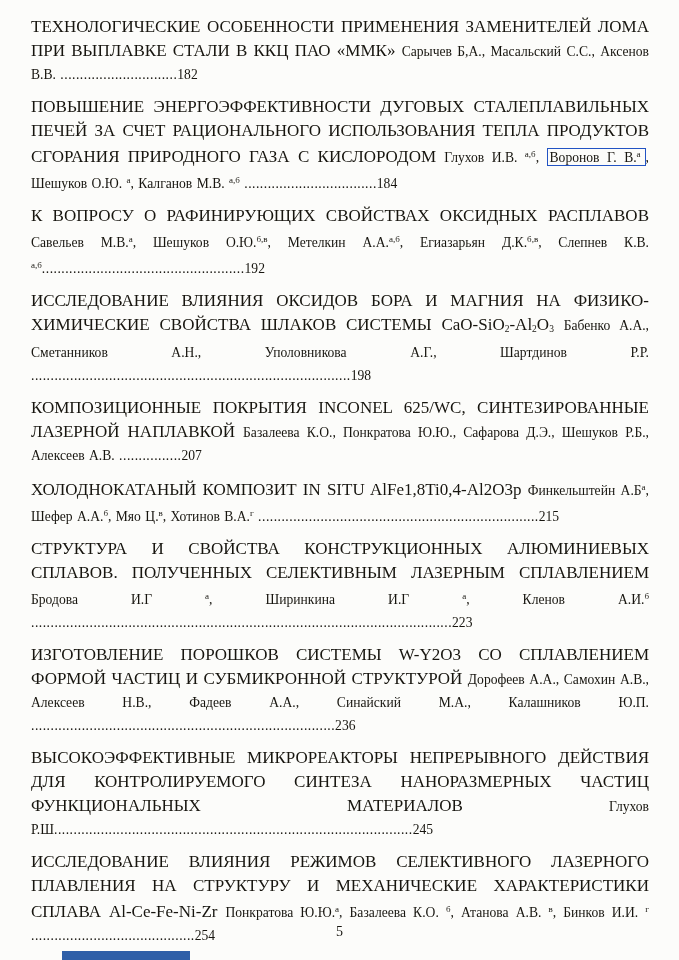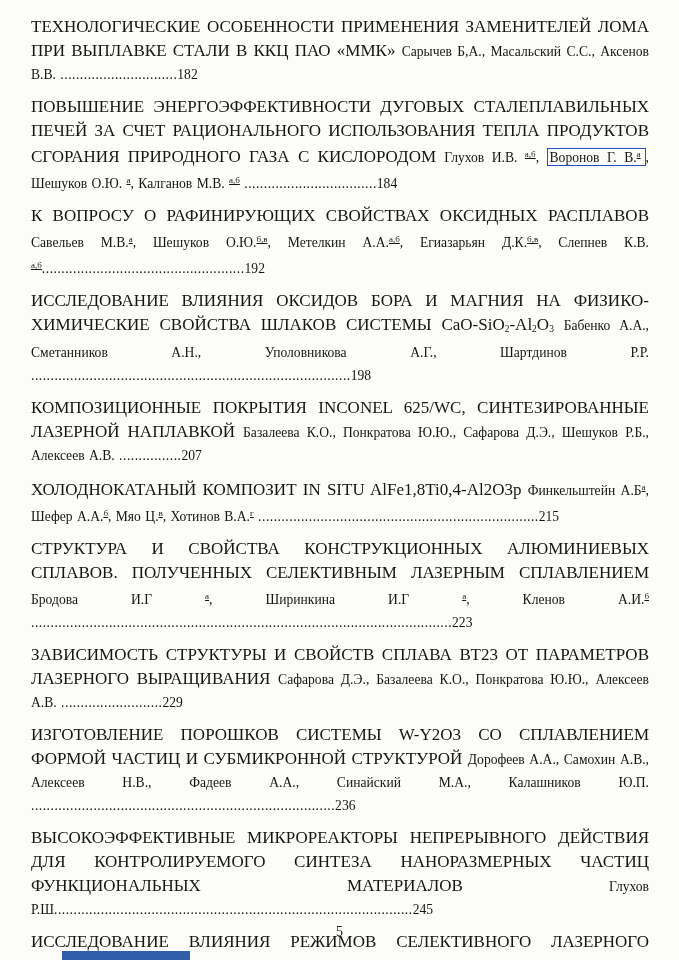--- a/index.html
+++ b/index.html
@@ -14,21 +14,21 @@
   .page { padding: 15px 30px 0 31px; }
   .toc p {
     margin: 0 0 9px 0;
     text-align: justify;
     line-height: 23px;
     font-size: 14.8px;
     word-spacing: 1px;
   }
   .title   { font-size: 17px; }
   .authors { font-size: 13.6px; margin-top: 28px; }
-  .sup { font-size: 9px;  vertical-align: 5px; text-decoration: underline; }
+  .sup { font-size: 9px;  vertical-align: 5px; }
   .sub { font-size: 9.5px; vertical-align: -2px; }
   .box {
     border: 1.6px solid var(--hl, #2253c3);
     padding: 1px 4px 0 2px;
     font-size: 13.6px;
   }
   .box .sup { font-size: 9px; vertical-align: 5px; }
   .dots    { font-size: 13.6px; letter-spacing: 0.5px; }
   .pagenum { font-size: 13.6px; }
   .footer {
@@ -46,21 +46,20 @@
 
 <div class="page">
   <div class="toc">
       <p><span class="title">ТЕХНОЛОГИЧЕСКИЕ ОСОБЕННОСТИ ПРИМЕНЕНИЯ ЗАМЕНИТЕЛЕЙ ЛОМА ПРИ ВЫПЛАВКЕ СТАЛИ В ККЦ ПАО «ММК»  </span><span class="authors">Сарычев Б,А., Масальский С.С., Аксенов В.В. </span><span class="dots">..............................</span><span class="pagenum">182</span></p>
       <p><span class="title">ПОВЫШЕНИЕ ЭНЕРГОЭФФЕКТИВНОСТИ ДУГОВЫХ СТАЛЕПЛАВИЛЬНЫХ ПЕЧЕЙ ЗА СЧЕТ РАЦИОНАЛЬНОГО ИСПОЛЬЗОВАНИЯ ТЕПЛА ПРОДУКТОВ СГОРАНИЯ ПРИРОДНОГО ГАЗА С КИСЛОРОДОМ </span><span class="authors">Глухов И.В. </span><span class="sup">а,б</span><span class="authors">, </span><span class="box">Воронов Г. В.<span class="sup">а</span></span><span class="authors">, Шешуков О.Ю. </span><span class="sup">а</span><span class="authors">, Калганов М.В. </span><span class="sup">а,б</span><span class="authors"> </span><span class="dots">..................................</span><span class="pagenum">184</span></p>
       <p><span class="title">К ВОПРОСУ О РАФИНИРУЮЩИХ СВОЙСТВАХ ОКСИДНЫХ РАСПЛАВОВ </span><span class="authors">Савельев М.В.</span><span class="sup">а</span><span class="authors">, Шешуков О.Ю.</span><span class="sup">б,в</span><span class="authors">, Метелкин А.А.</span><span class="sup">а,б</span><span class="authors">, Егиазарьян Д.К.</span><span class="sup">б,в</span><span class="authors">, Слепнев К.В. </span><span class="sup">а,б</span><span class="dots">....................................................</span><span class="pagenum">192</span></p>
       <p><span class="title">ИССЛЕДОВАНИЕ ВЛИЯНИЯ ОКСИДОВ БОРА И МАГНИЯ НА ФИЗИКО-ХИМИЧЕСКИЕ СВОЙСТВА ШЛАКОВ СИСТЕМЫ CaO-SiO</span><span class="sub">2</span><span class="title">-Al</span><span class="sub">2</span><span class="title">O</span><span class="sub">3</span><span class="title"> </span><span class="authors">Бабенко А.А., Сметанников А.Н., Уполовникова А.Г., Шартдинов Р.Р. </span><span class="dots">..................................................................................</span><span class="pagenum">198</span></p>
       <p><span class="title">КОМПОЗИЦИОННЫЕ ПОКРЫТИЯ INCONEL 625/WC, СИНТЕЗИРОВАННЫЕ ЛАЗЕРНОЙ НАПЛАВКОЙ </span><span class="authors">Базалеева К.О., Понкратова Ю.Ю., Сафарова Д.Э., Шешуков Р.Б., Алексеев А.В. </span><span class="dots">................</span><span class="pagenum">207</span></p>
       <p><span class="title">ХОЛОДНОКАТАНЫЙ КОМПОЗИТ IN SITU AlFe1,8Ti0,4-Al2O3р </span><span class="authors">Финкельштейн А.Б</span><span class="sup">а</span><span class="authors">, Шефер А.А.</span><span class="sup">б</span><span class="authors">, Мяо Ц.</span><span class="sup">в</span><span class="authors">, Хотинов В.А.</span><span class="sup">г</span><span class="authors"> </span><span class="dots">........................................................................</span><span class="pagenum">215</span></p>
       <p><span class="title">СТРУКТУРА И СВОЙСТВА КОНСТРУКЦИОННЫХ АЛЮМИНИЕВЫХ СПЛАВОВ. ПОЛУЧЕННЫХ СЕЛЕКТИВНЫМ ЛАЗЕРНЫМ СПЛАВЛЕНИЕМ </span><span class="authors">Бродова И.Г </span><span class="sup">а</span><span class="authors">, Ширинкина И.Г </span><span class="sup">а</span><span class="authors">, Кленов А.И.</span><span class="sup">б</span><span class="authors"> </span><span class="dots">............................................................................................................</span><span class="pagenum">223</span></p>
-      <p><span class="title">ЗАВИСИМОСТЬ СТРУКТУРЫ И СВОЙСТВ СПЛАВА ВТ23 ОТ ПАРАМЕТРОВ ЛАЗЕРНОГО ВЫРАЩИВАНИЯ </span><span class="authors">Сафарова Д.Э., Базалеева К.О., Понкратова Ю.Ю., Алексеев А.В. </span><span class="dots">..........................</span><span class="pagenum">229</span></p>
       <p><span class="title">ИЗГОТОВЛЕНИЕ ПОРОШКОВ СИСТЕМЫ W-Y2O3 СО СПЛАВЛЕНИЕМ ФОРМОЙ ЧАСТИЦ И СУБМИКРОННОЙ СТРУКТУРОЙ </span><span class="authors">Дорофеев А.А., Самохин А.В., Алексеев Н.В., Фадеев А.А., Синайский М.А., Калашников Ю.П. </span><span class="dots">..............................................................................</span><span class="pagenum">236</span></p>
       <p><span class="title">ВЫСОКОЭФФЕКТИВНЫЕ МИКРОРЕАКТОРЫ НЕПРЕРЫВНОГО ДЕЙСТВИЯ ДЛЯ КОНТРОЛИРУЕМОГО СИНТЕЗА НАНОРАЗМЕРНЫХ ЧАСТИЦ ФУНКЦИОНАЛЬНЫХ МАТЕРИАЛОВ </span><span class="authors">Глухов Р.Ш</span><span class="dots">............................................................................................</span><span class="pagenum">245</span></p>
       <p><span class="title">ИССЛЕДОВАНИЕ ВЛИЯНИЯ РЕЖИМОВ СЕЛЕКТИВНОГО ЛАЗЕРНОГО ПЛАВЛЕНИЯ НА СТРУКТУРУ И МЕХАНИЧЕСКИЕ ХАРАКТЕРИСТИКИ СПЛАВА Al-Ce-Fe-Ni-Zr </span><span class="authors">Понкратова Ю.Ю.</span><span class="sup">а</span><span class="authors">, Базалеева К.О. </span><span class="sup">б</span><span class="authors">, Атанова А.В. </span><span class="sup">в</span><span class="authors">, Бинков И.И. </span><span class="sup">г</span><span class="authors"> </span><span class="dots">..........................................</span><span class="pagenum">254</span></p>
     </div>
 </div>
 
 <div class="footer">
   <span>5</span>
 </div>
 

